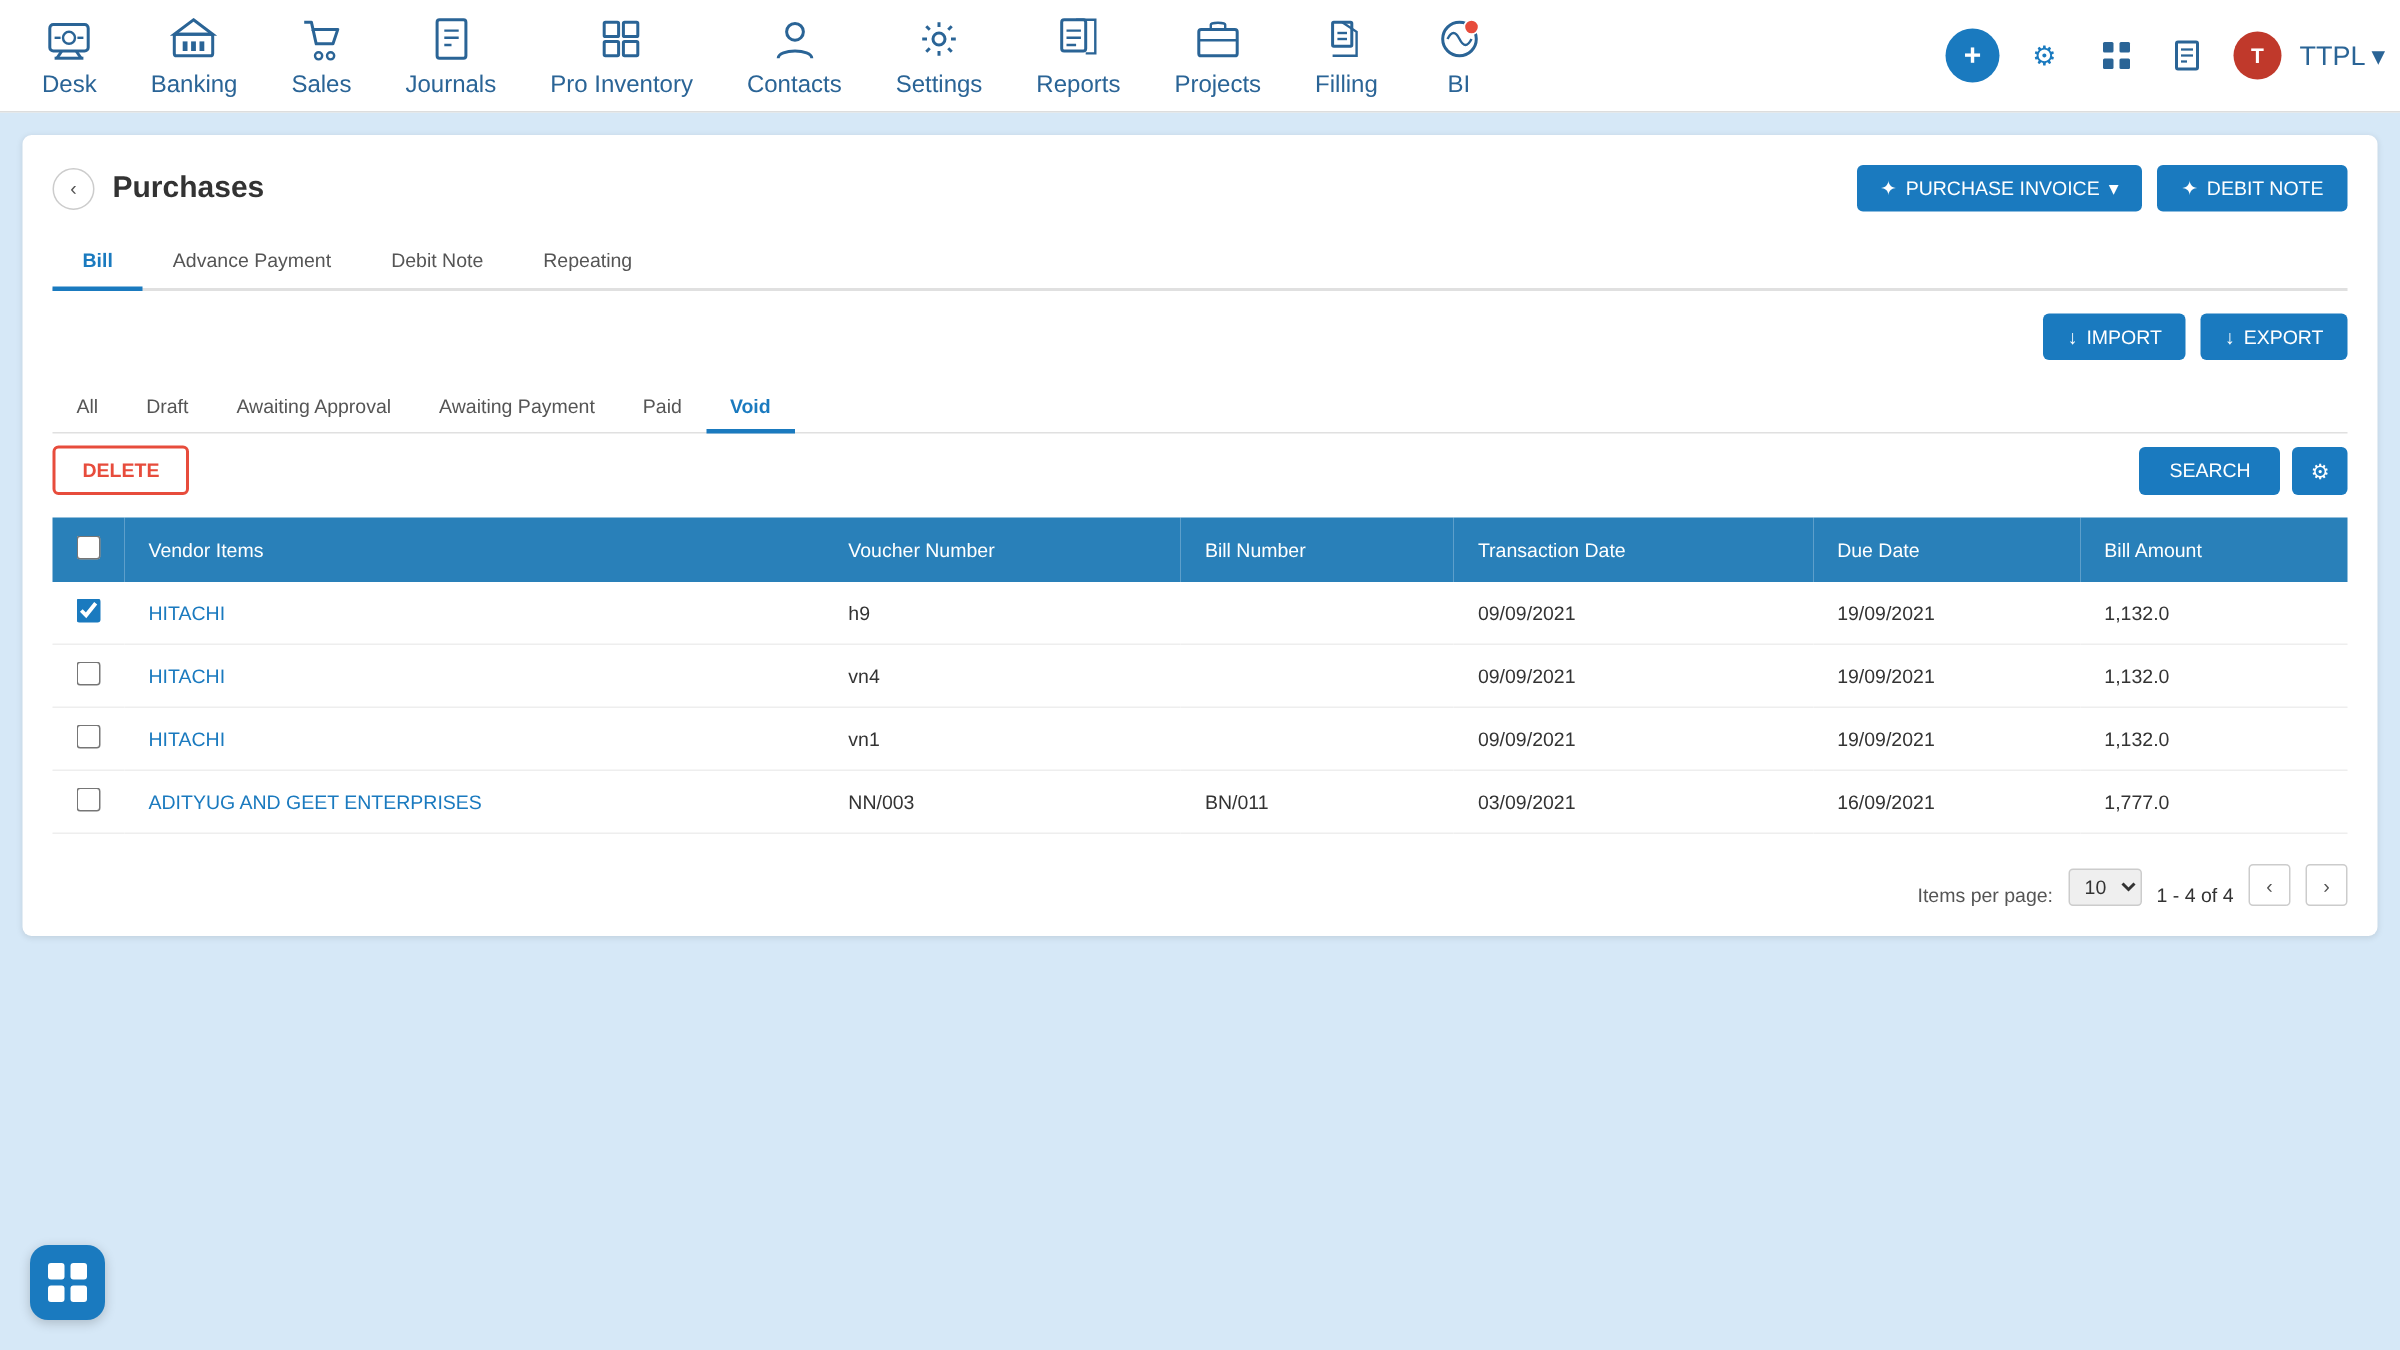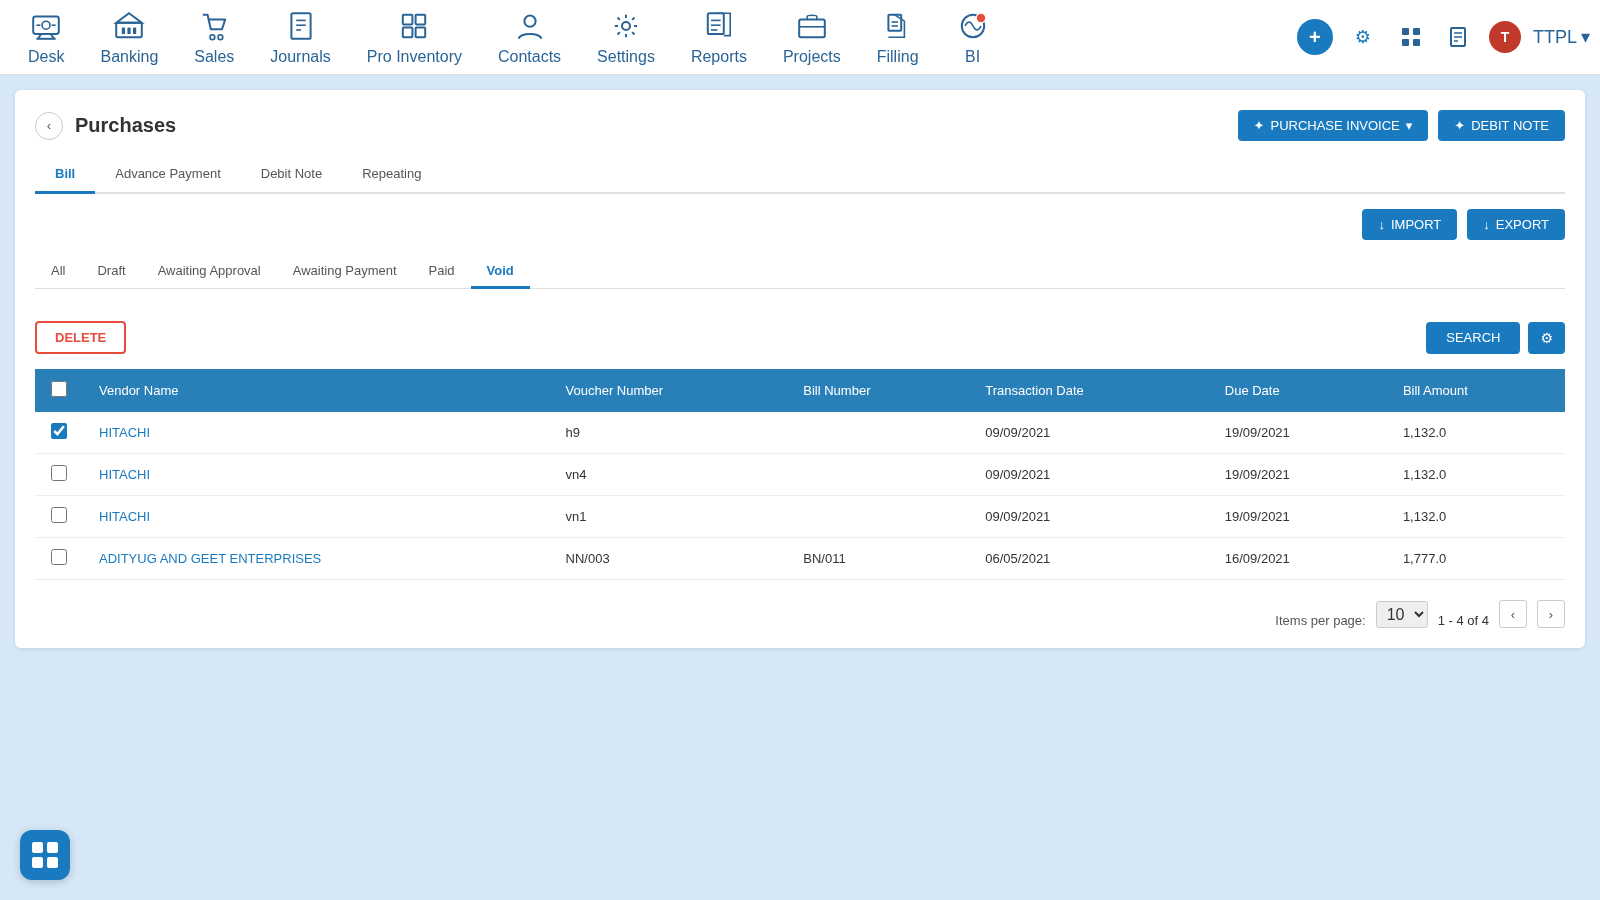--- a/index.html
+++ b/index.html
@@ -178,21 +178,21 @@
       display: flex;
       align-items: center;
       gap: 6px;
     }
 
     
     .status-tabs {
       display: flex;
       align-items: center;
       border-bottom: 1px solid #e0e0e0;
-      margin-bottom: 32px;
+      margin-bottom: 8px;
     }
     .status-tab {
       padding: 8px 16px;
       cursor: pointer;
       color: #555;
       font-size: 13px;
       border-bottom: 3px solid transparent;
       margin-bottom: -1px;
     }
     .status-tab.active {
@@ -293,21 +293,21 @@
       justify-content: flex-end;
       gap: 10px;
       margin-top: 20px;
       font-size: 13px;
       color: #555;
     }
     .per-page-select {
       border: 1px solid #ccc;
       border-radius: 3px;
       padding: 3px 6px;
-      font-size: 16px;
+      font-size: 13px;
       color: #333;
     }
     .page-info {
       font-size: 13px;
       color: #333;
     }
     .page-nav-btn {
       width: 28px;
       height: 28px;
       display: flex;
@@ -561,21 +561,21 @@
         <button class="btn-gear">⚙</button>
       </div>
     </div>
 
     <table>
       <thead>
         <tr>
           <th>
             <input type="checkbox" class="cb" style="">
           </th>
-          <th>Vendor Name</th>
+          <th>Vendor Items</th>
           <th>Voucher Number</th>
           <th>Bill Number</th>
           <th>Transaction Date</th>
           <th>Due Date</th>
           <th>Bill Amount</th>
         </tr>
       </thead>
       <tbody id="table-body">
           <tr>
       <td>
@@ -618,21 +618,21 @@
     </tr>
           <tr>
       <td>
         <input type="checkbox" class="cb" style="">
       </td>
       <td>
         <a class="vendor-link">ADITYUG AND GEET ENTERPRISES</a>
       </td>
       <td>NN/003</td>
       <td>BN/011</td>
-      <td>06/05/2021</td>
+      <td>03/09/2021</td>
       <td>16/09/2021</td>
       <td>1,777.0</td>
     </tr>
         </tbody>
     </table>
 
     <div class="pagination-row">
       <span>Items per page:</span>
       <select class="per-page-select">
         <option>10</option>

